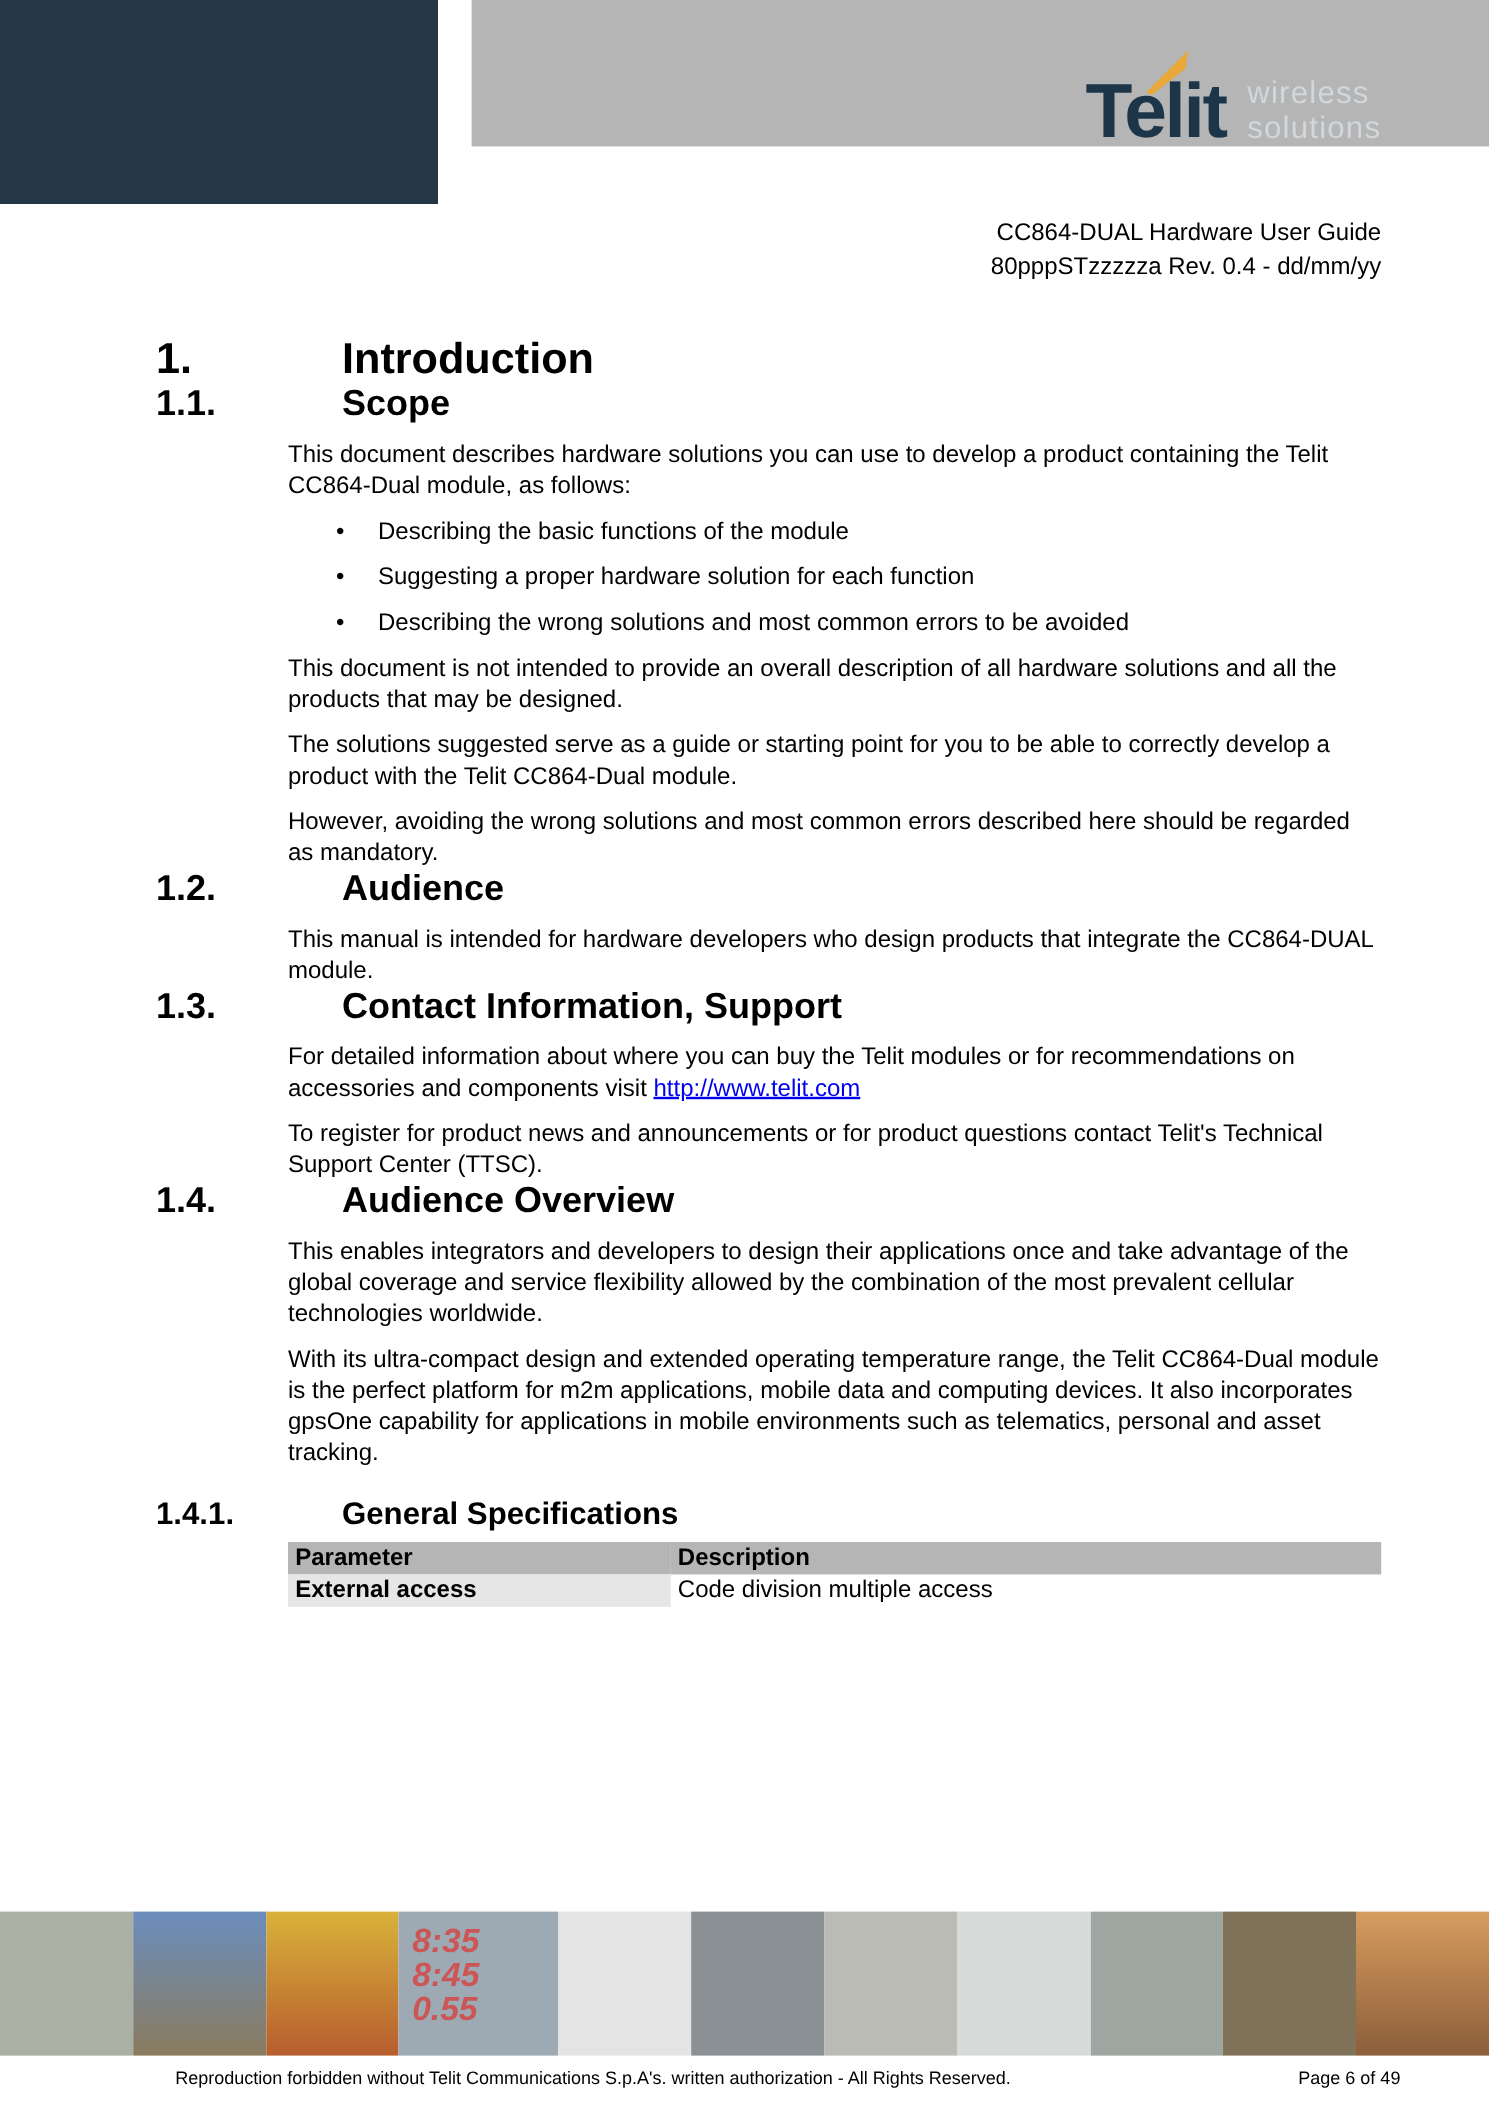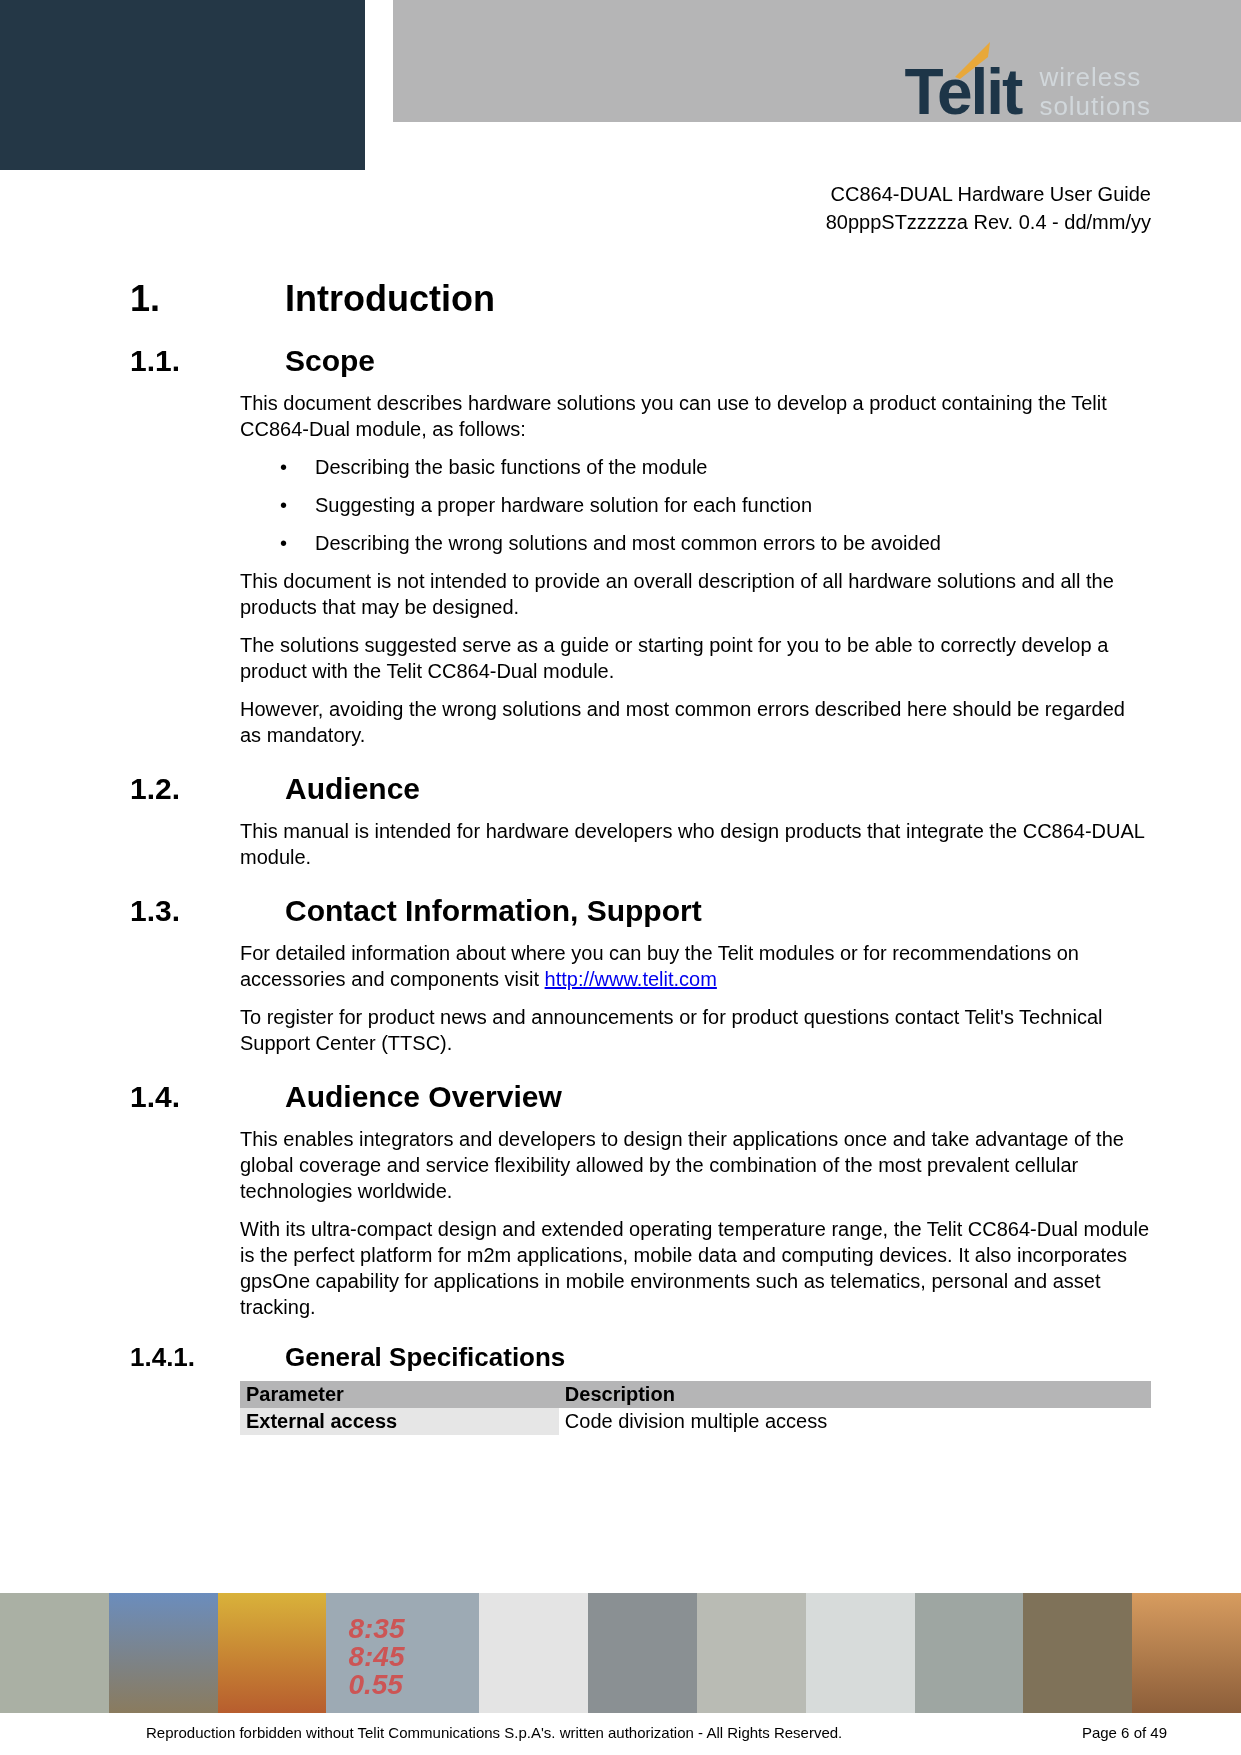--- a/index.html
+++ b/index.html
@@ -68,21 +68,21 @@
     .doc-title-block {
       text-align: right;
       padding: 10px 90px 0 0;
       font-size: 20px;
       line-height: 1.4;
     }
     .content {
       padding: 30px 90px 0 130px;
     }
     .h1-row { display: flex; align-items: baseline; margin-top: 12px; }
-    .h2-row { display: flex; align-items: center; margin-top: 24px; }
+    .h2-row { display: flex; align-items: center; }
     .h3-row { display: flex; align-items: baseline; margin-top: 22px; }
     .section-number { width: 155px; font-weight: 700; flex-shrink: 0; }
     .h1-row .section-number, .h1-row .section-title { font-size: 36px; }
     .h2-row .section-number, .h2-row .section-title { font-size: 30px; }
     .h3-row .section-number, .h3-row .section-title { font-size: 26px; }
     .section-title { font-weight: 700; }
     .body-block { margin-left: 110px; }
     .para { font-size: 20px; line-height: 1.3; margin-top: 12px; }
     .bullet-list { margin: 10px 0 0 40px; }
     .bullet-item { font-size: 20px; line-height: 1.3; margin: 12px 0; display: flex; }
@@ -100,21 +100,21 @@
       height: 120px;
       display: flex;
     }
     .footer-image-strip > div {
       flex: 1;
       height: 100%;
     }
     .fs1 { background: #aab0a4; }
     .fs2 { background: linear-gradient(#6b8dbd, #8a7b5e); }
     .fs3 { background: linear-gradient(#d9b23a, #b75d2e); }
-    .fs4 { background: #9daab4; color: #c55; font-size: 28px; font-weight: bold; padding: 22px; line-height: 1.0; font-style: italic; }
+    .fs4 { background: #9daab4; color: #c55; font-size: 28px; font-weight: bold; padding: 11px; line-height: 1.0; font-style: italic; }
     .fs5 { background: #e4e4e4; }
     .fs6 { background: #8a9093; }
     .fs7 { background: #b9bbb4; }
     .fs8 { background: #d7dbda; }
     .fs9 { background: #9ea6a2; }
     .fs10 { background: #7f7259; }
     .fs11 { background: linear-gradient(#d79c5f, #8c5e3a); }
     .footer-text {
       position: absolute;
       bottom: 14px;

